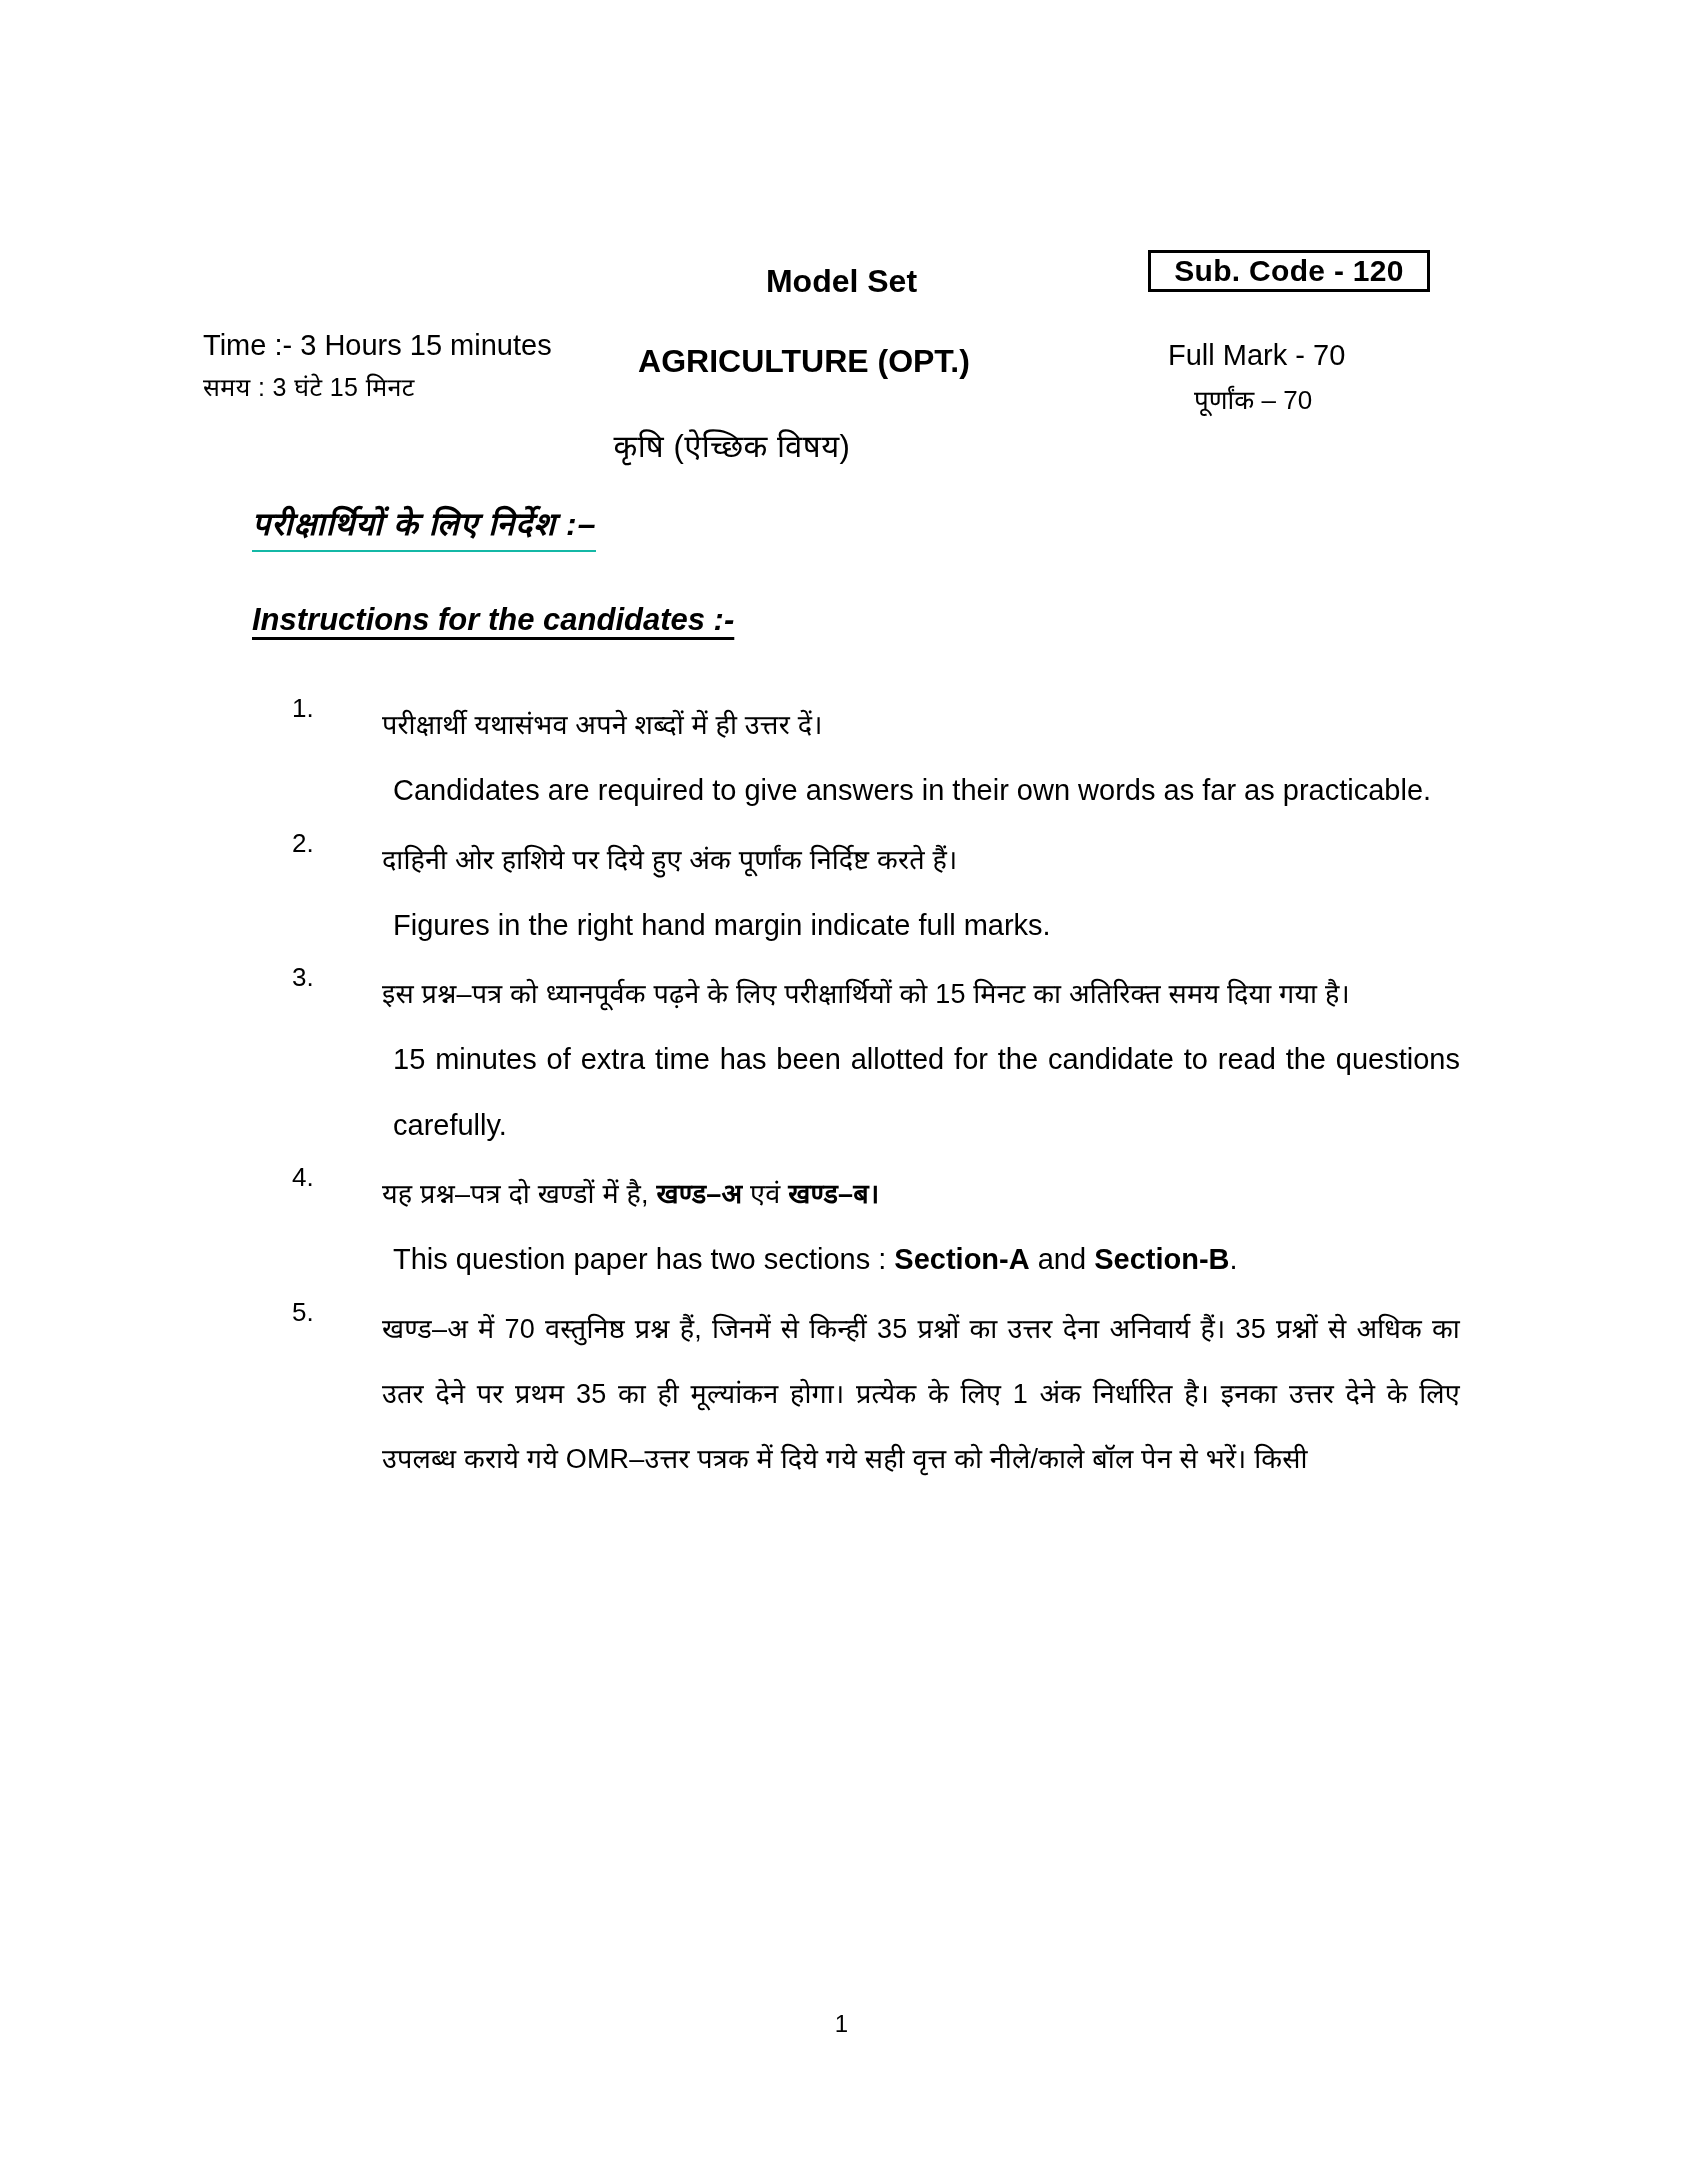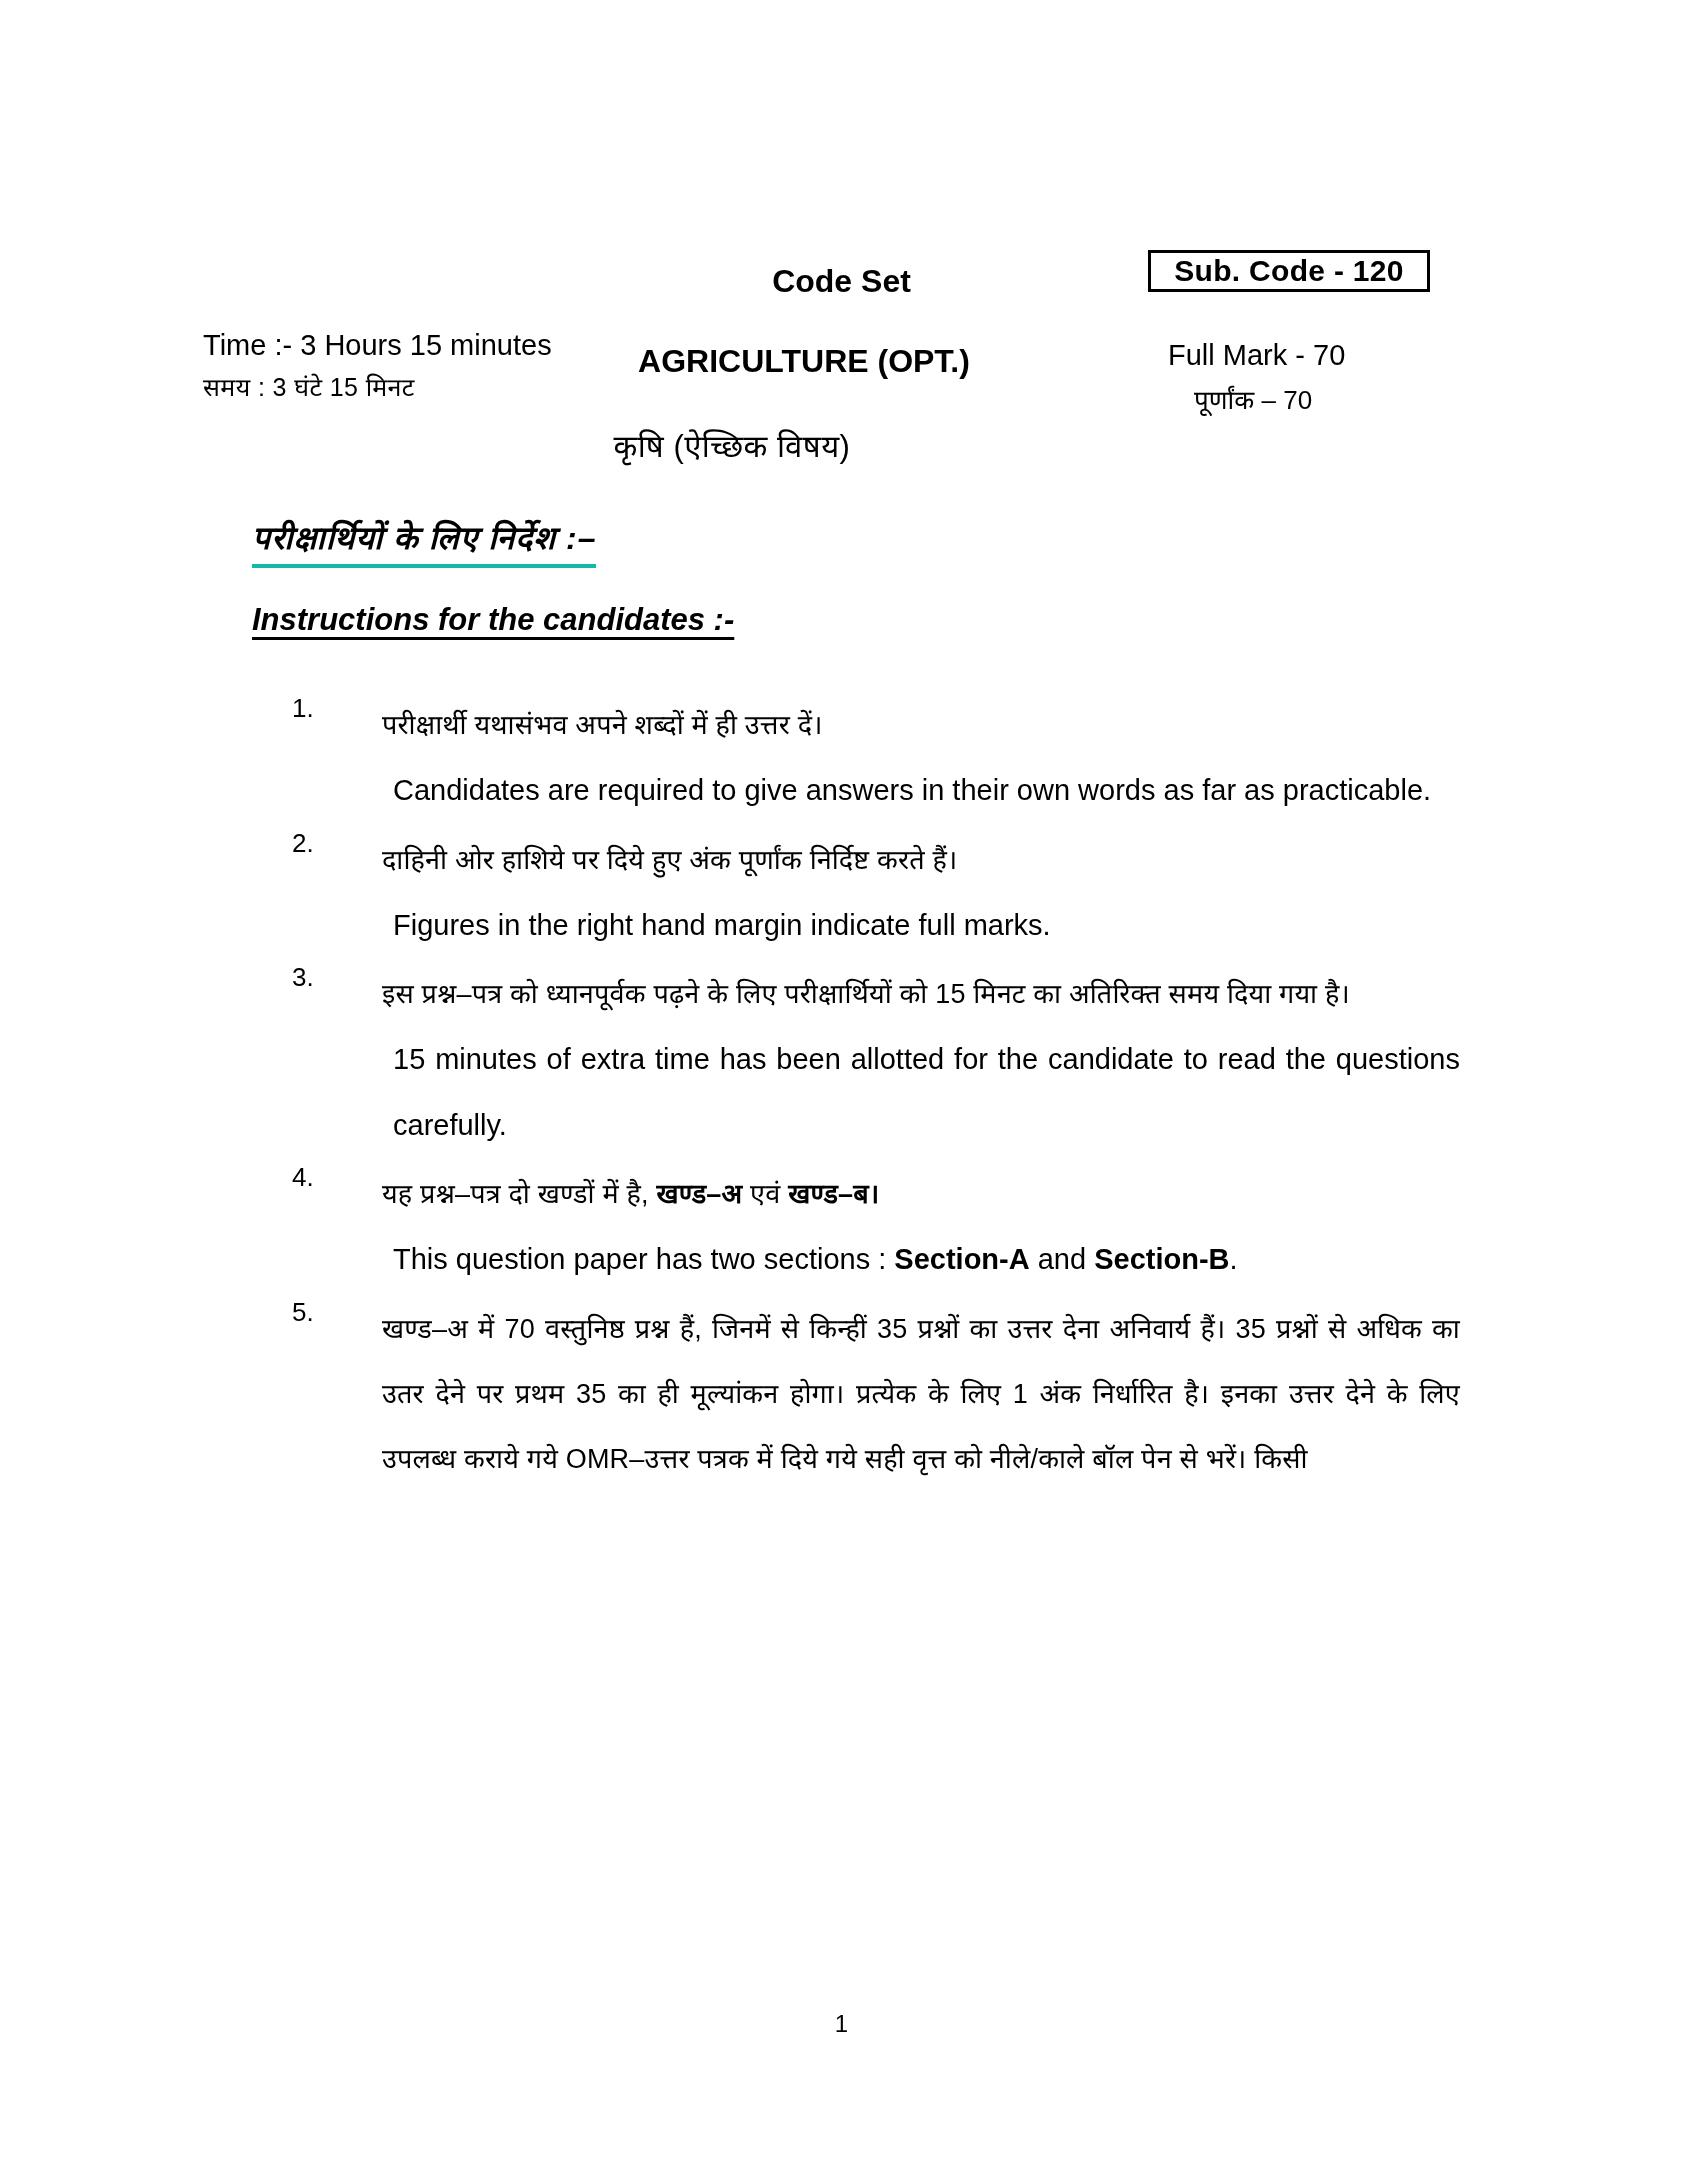--- a/index.html
+++ b/index.html
@@ -108,26 +108,26 @@
   }
   .marks-hi {
     font-size: 26px;
     margin-top: 8px;
     margin-left: 26px;
   }
 
   
   .instr-head-hi {
     position: absolute;
-    top: 515px;
+    top: 501px;
     left: 252px;
     font-size: 32px;
     font-style: italic;
     font-weight: bold;
-    border-bottom: 4px solid #14b8a6;
+    border-bottom: 2px solid #14b8a6;
     padding-bottom: 6px;
     letter-spacing: 1px;
   }
 
   .instr-head-en {
     position: absolute;
     top: 602px;
     left: 252px;
     font-size: 31px;
     font-style: italic;
@@ -193,21 +193,21 @@
     text-align: center;
     font-size: 24px;
   }
 </style>
 </head>
 <body>
 
 <div class="page">
 
 
-  <div class="model-set">Code Set</div>
+  <div class="model-set">Model Set</div>
 
   <div class="subcode-box">Sub. Code - 120</div>
 
   <div class="time-block">
     <div class="time-en">Time :- 3 Hours 15 minutes</div>
     <div class="time-hi">समय : 3 घंटे 15 मिनट</div>
   </div>
 
   <div class="subject-en">AGRICULTURE (OPT.)</div>
   <div class="subject-hi">कृषि (ऐच्छिक विषय)</div>

